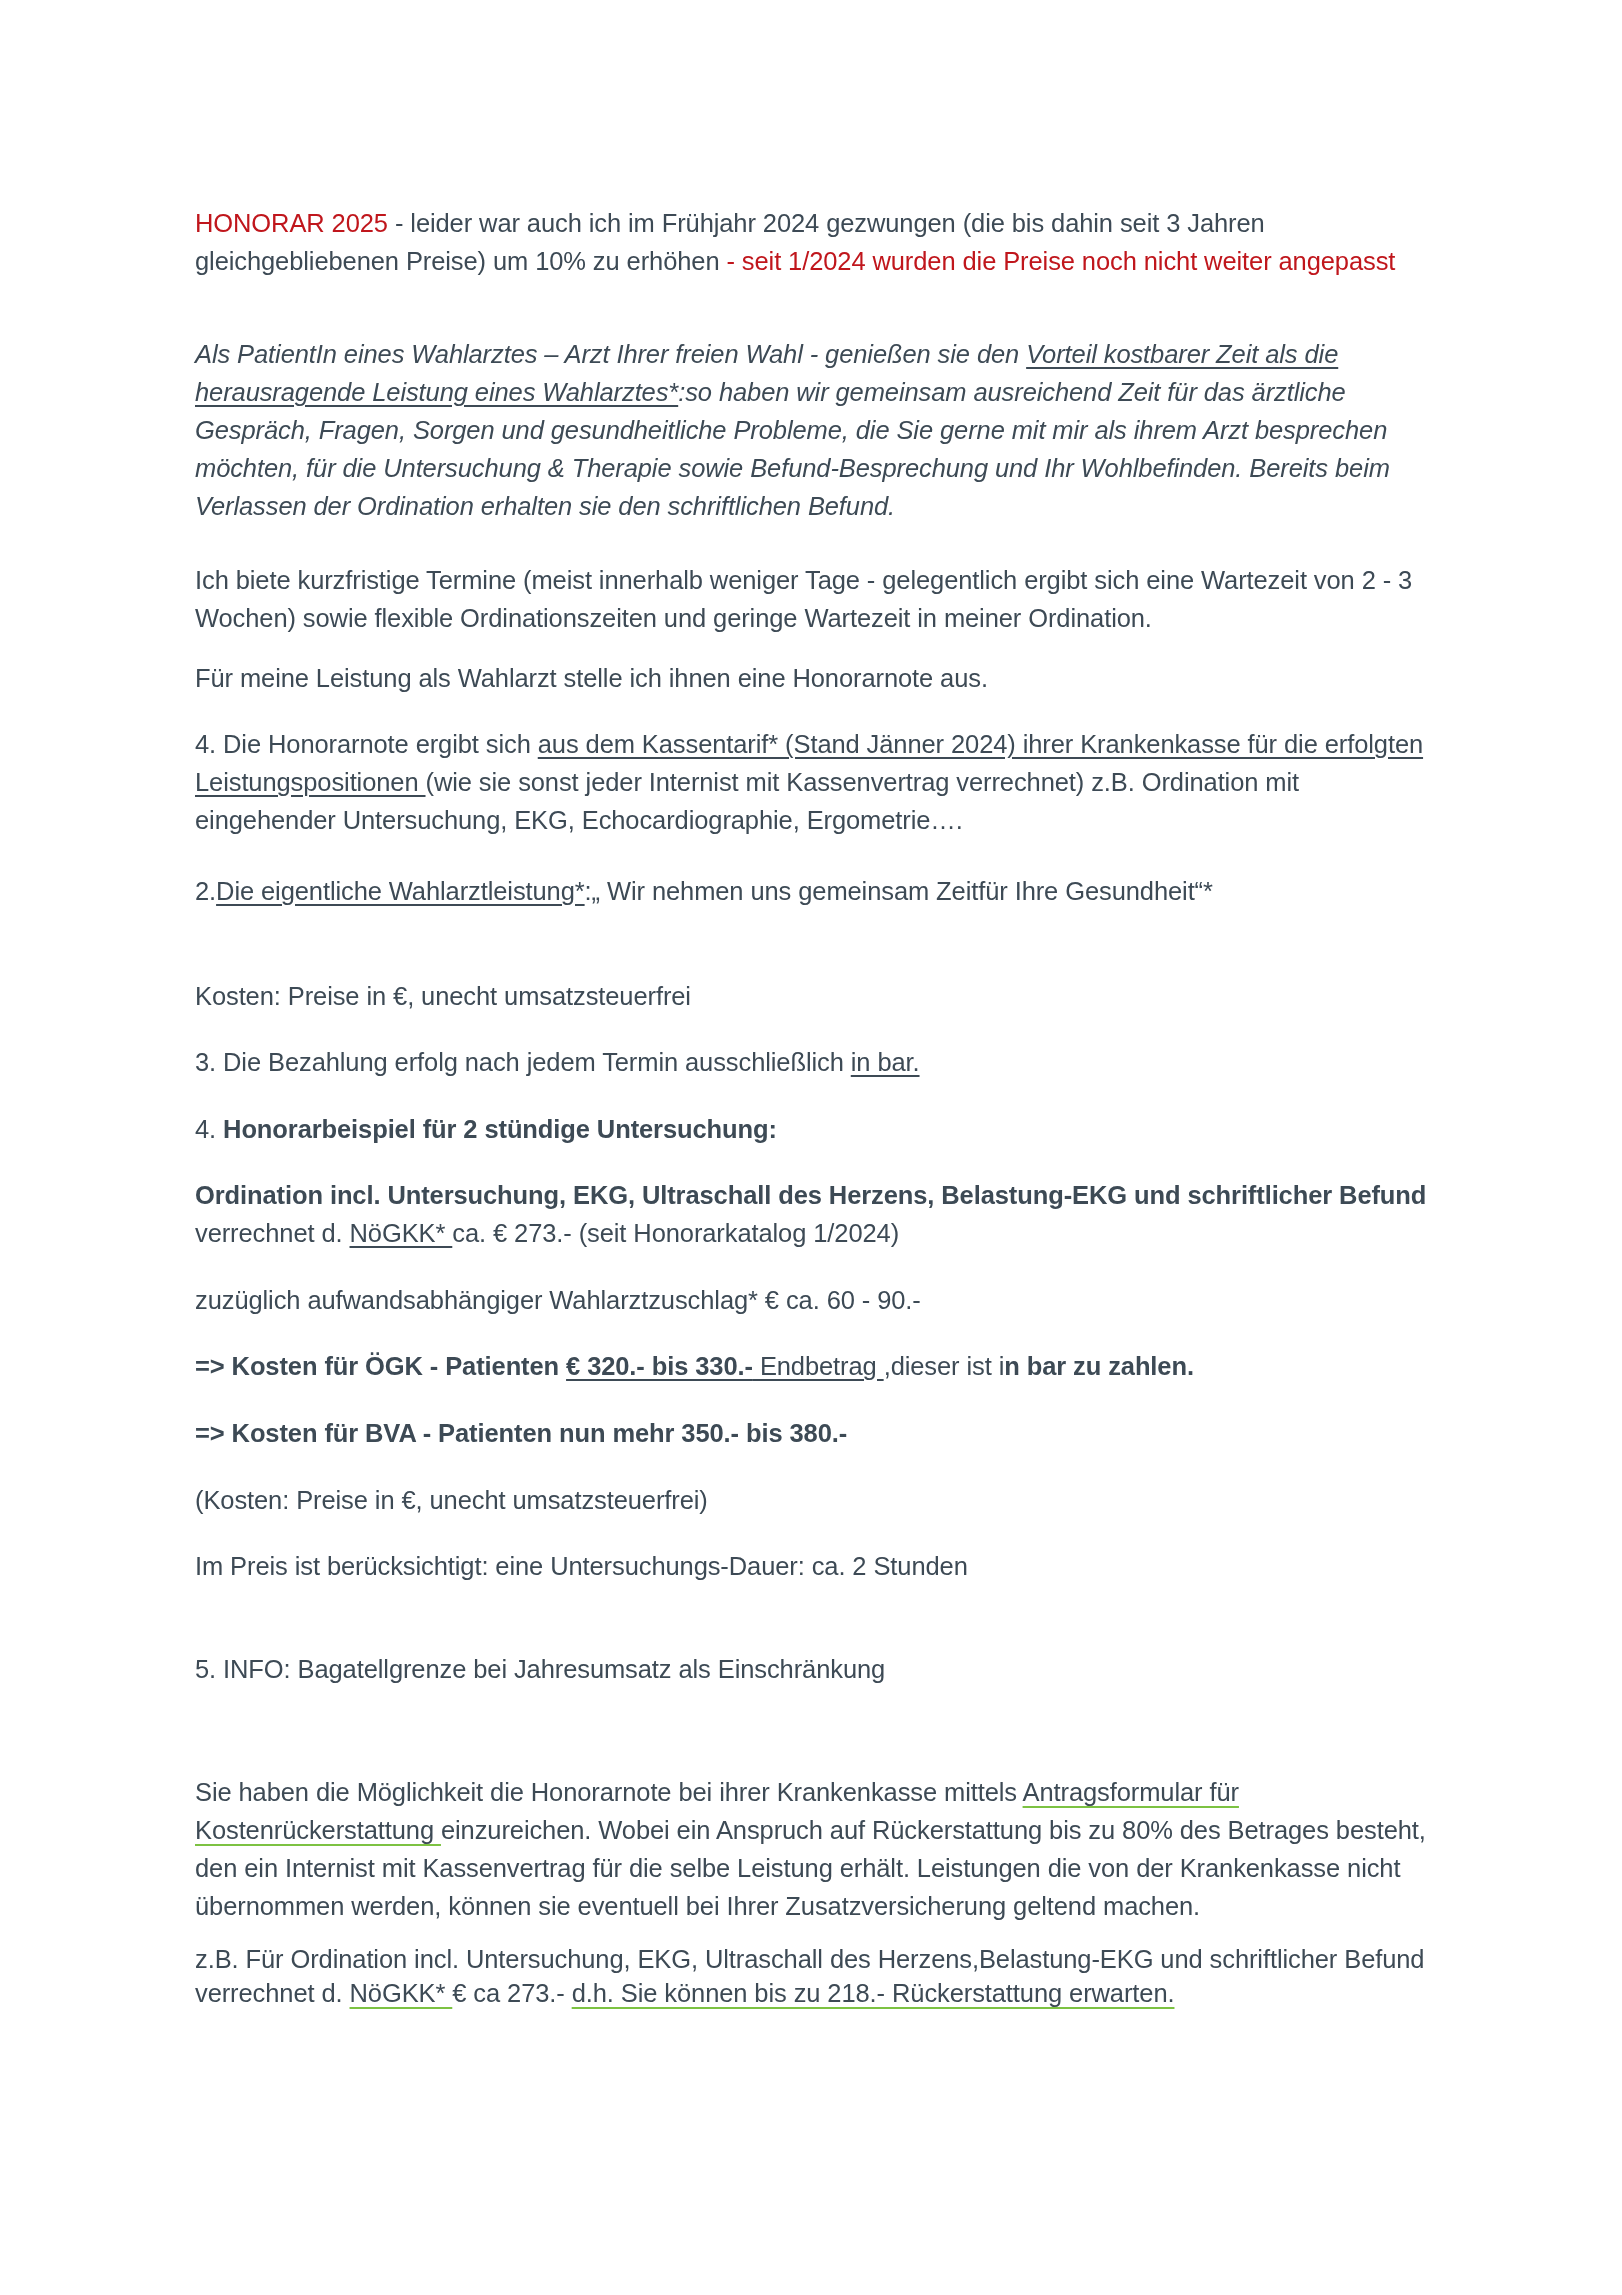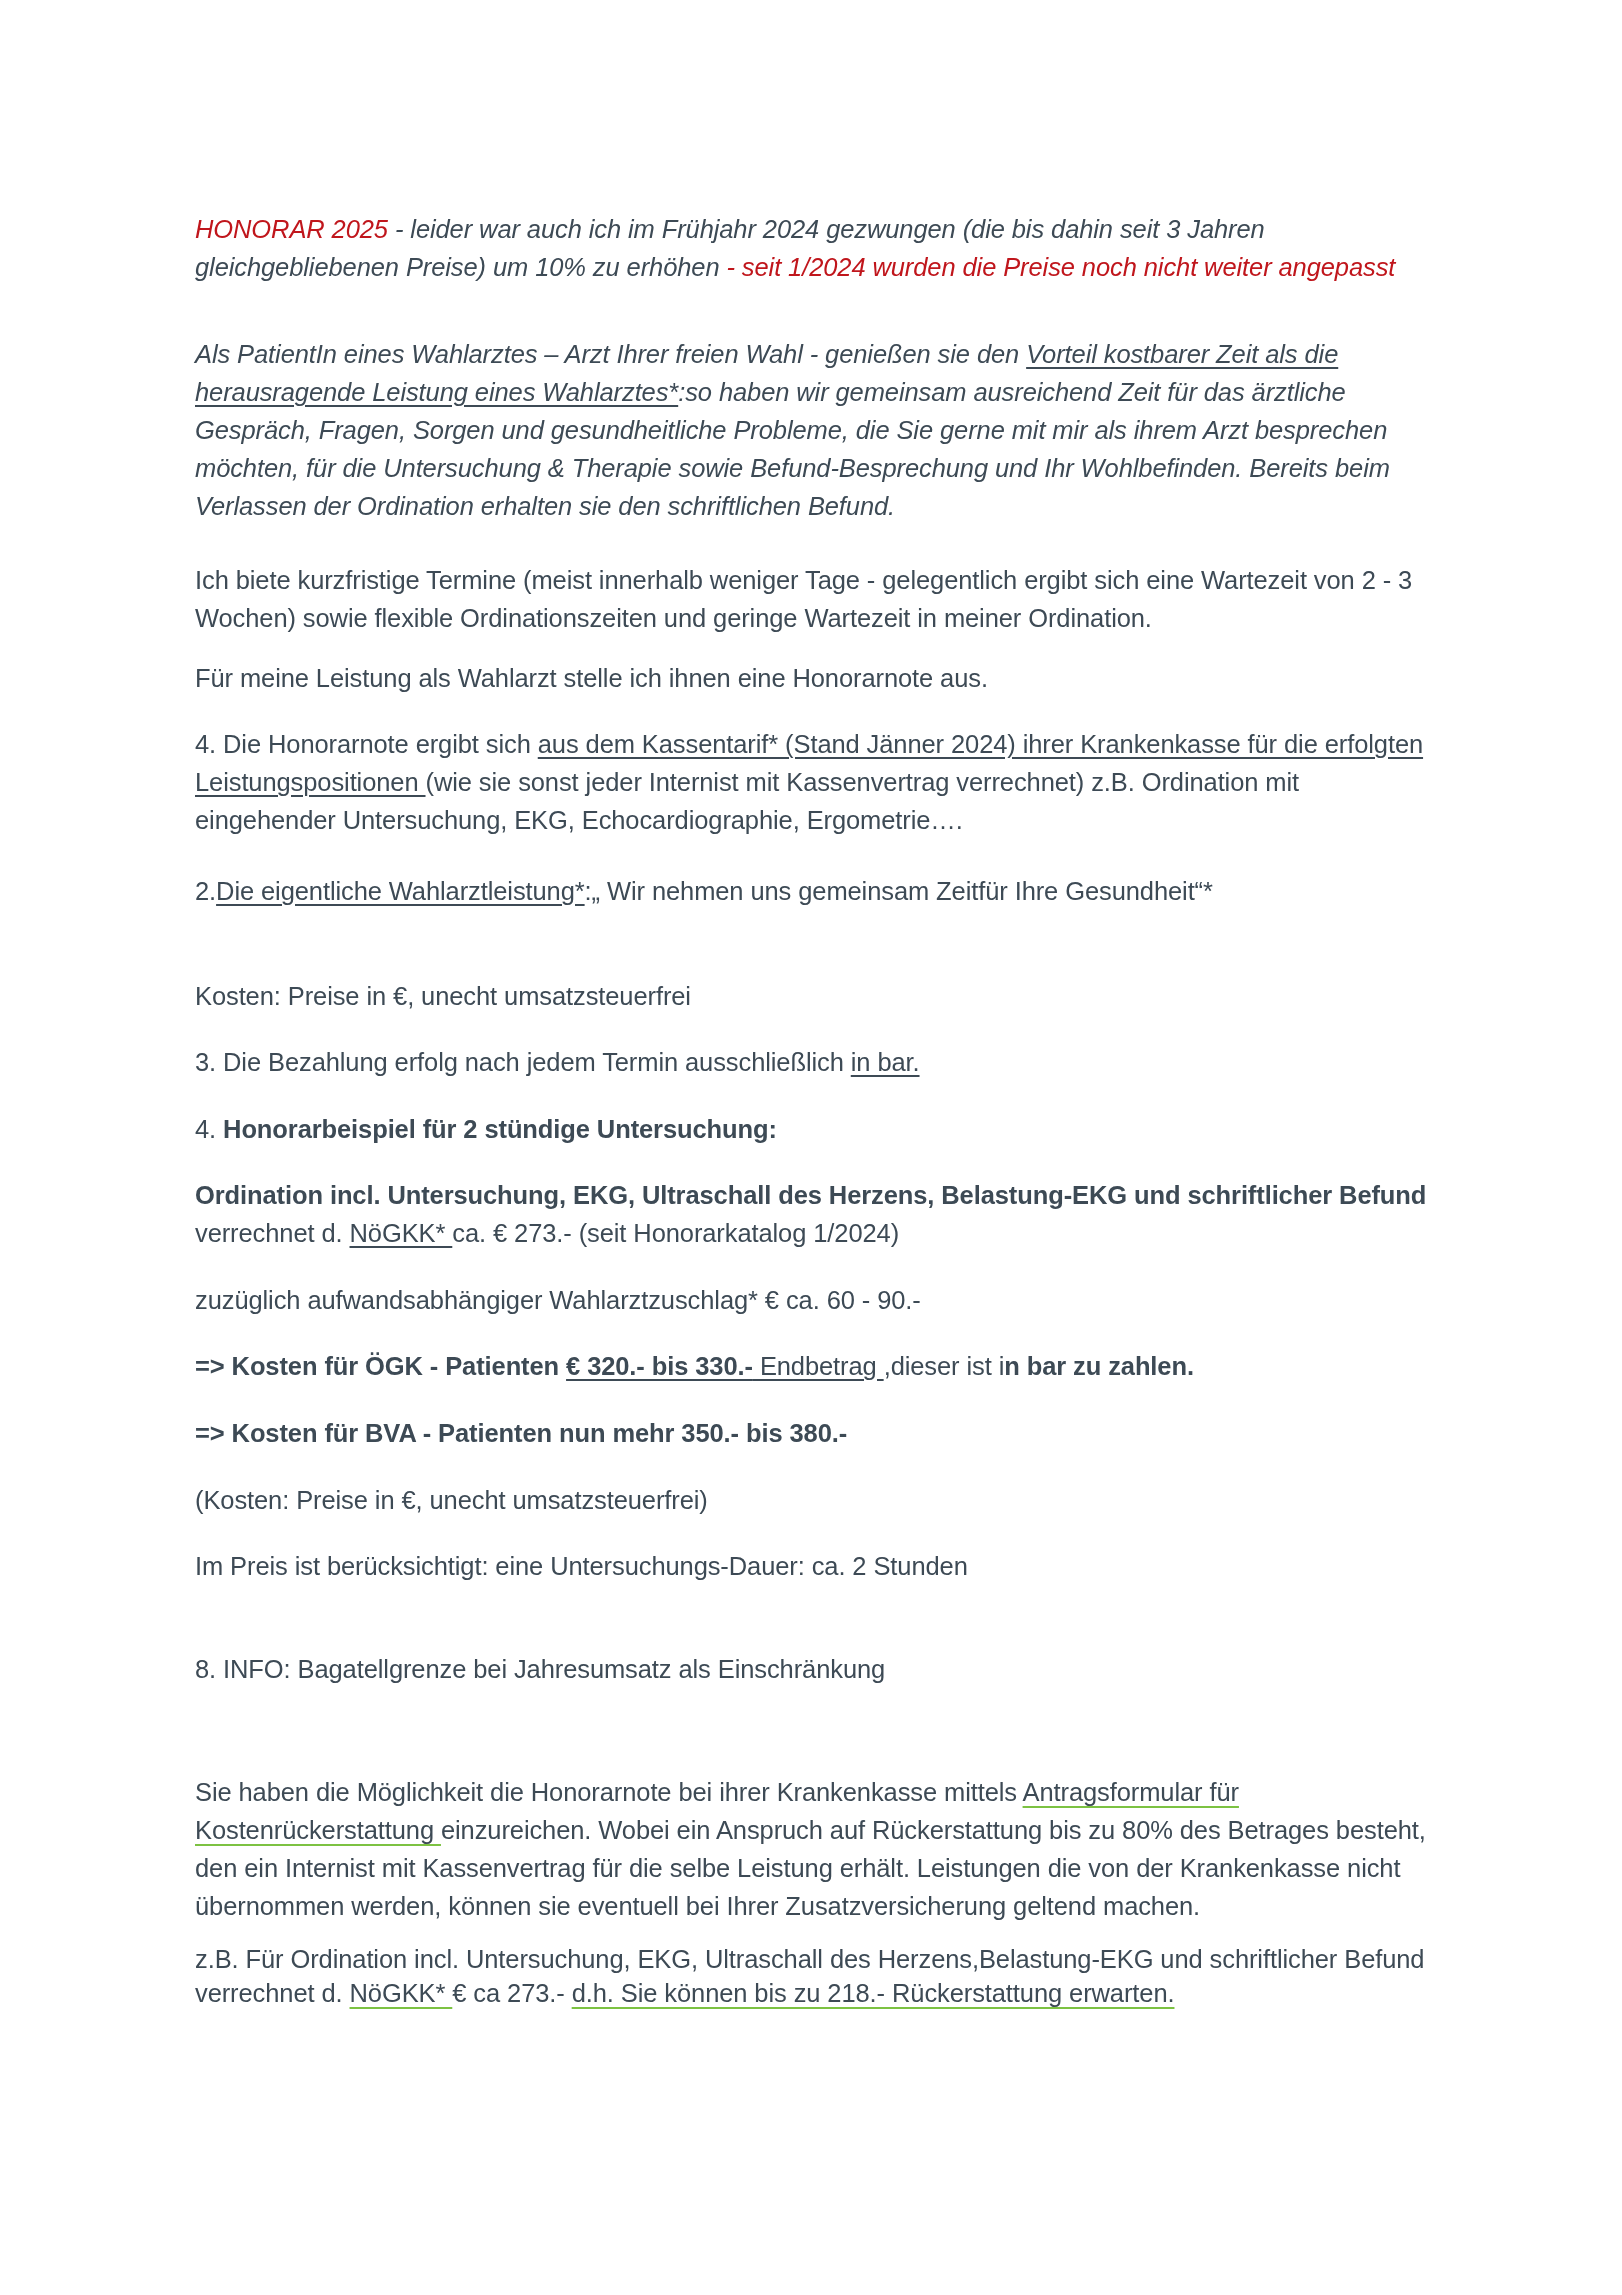--- a/index.html
+++ b/index.html
@@ -8,21 +8,21 @@
       position: absolute; left: 195px; top: 194px; width: 1251px;
       font-family: "Liberation Sans", sans-serif;
       font-size: 25.5px; line-height: 38px; color: #3d4a55;
       letter-spacing: -0.1px;
     }
     .page p { margin: 0; }
     .red { color: #c0161c; }
     .u { text-decoration: underline; text-decoration-color: #3d4a55; text-decoration-thickness: 1.7px; text-underline-offset: 4px; }
     .ug { text-decoration: underline; text-decoration-color: #7cc242; text-decoration-thickness: 2.3px; text-underline-offset: 4.6px; }
     .b { font-weight: bold; }
-    .p1 { position: absolute; top: 16px; font-style: italic; }
+    .p1 { position: absolute; top: 10px; }
     .p2 { position: absolute; top: 141px; font-style: italic; }
     .p3 { position: absolute; top: 367px; }
     .p4 { position: absolute; top: 465px; }
     .p5 { position: absolute; top: 531px; }
     .p6 { position: absolute; top: 678px; }
     .p7 { position: absolute; top: 745px; }
     .p8 { position: absolute; top: 849px; }
     .p9 { position: absolute; top: 916px; }
     .p10 { position: absolute; top: 982px; }
     .p11 { position: absolute; top: 1087px; }
@@ -81,21 +81,21 @@
   <p class="p12">
     <span class="b">=&gt; Kosten für ÖGK - Patienten  </span><span class="u b">€ 320.- bis  330.-</span><span class="u"> Endbetrag </span><span>,dieser ist i</span><span class="b">n bar zu zahlen.</span>
   </p>
 
   <p class="p13 b">=&gt; Kosten für BVA - Patienten  nun mehr 350.- bis 380.-</p>
 
   <p class="p14">(Kosten: Preise in €, unecht umsatzsteuerfrei)</p>
 
   <p class="p15">Im Preis ist berücksichtigt: eine Untersuchungs-Dauer: ca. 2 Stunden</p>
 
-  <p class="p16">8. INFO: Bagatellgrenze bei Jahresumsatz als Einschränkung</p>
+  <p class="p16">5. INFO: Bagatellgrenze bei Jahresumsatz als Einschränkung</p>
 
   <p class="p17">
     <span>Sie haben die Möglichkeit die Honorarnote bei ihrer Krankenkasse mittels </span><span class="ug">Antragsformular für Kostenrückerstattung </span><span>einzureichen. Wobei ein Anspruch auf Rückerstattung bis zu 80% des Betrages besteht, den ein Internist mit Kassenvertrag für die selbe Leistung erhält. Leistungen die von der Krankenkasse nicht übernommen werden, können sie eventuell bei Ihrer Zusatzversicherung geltend machen.</span>
   </p>
 
   <p class="p18">
     <span>z.B. Für Ordination incl. Untersuchung, EKG, Ultraschall des Herzens,Belastung-EKG und schriftlicher Befund verrechnet d. </span><span class="ug">NöGKK* </span><span>€ ca 273.- </span><span class="ug">d.h. Sie können bis zu 218.- Rückerstattung erwarten.</span>
   </p>
 
 </div>

